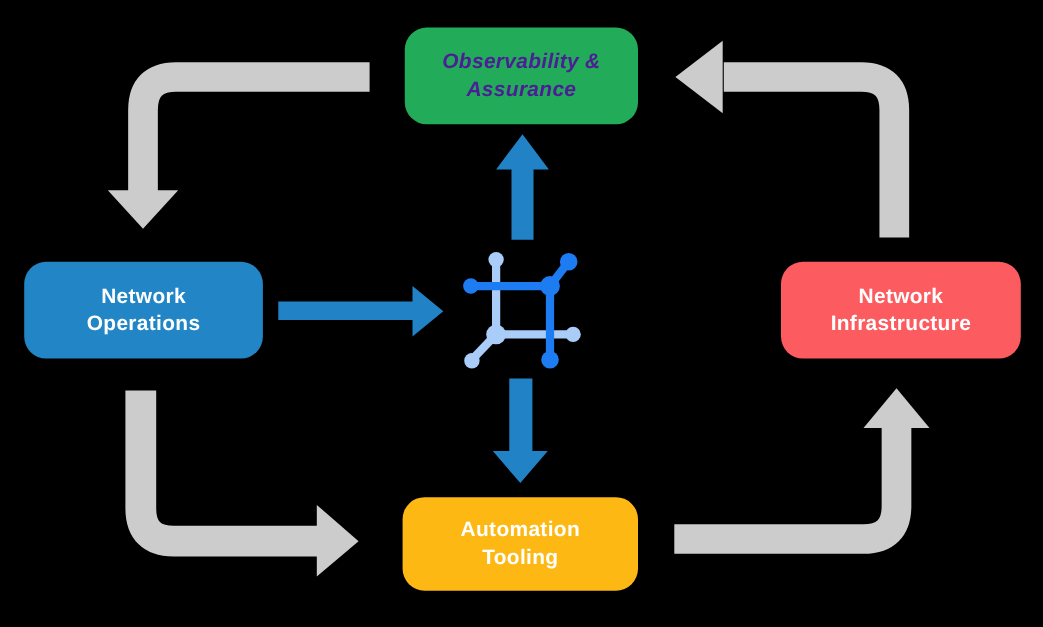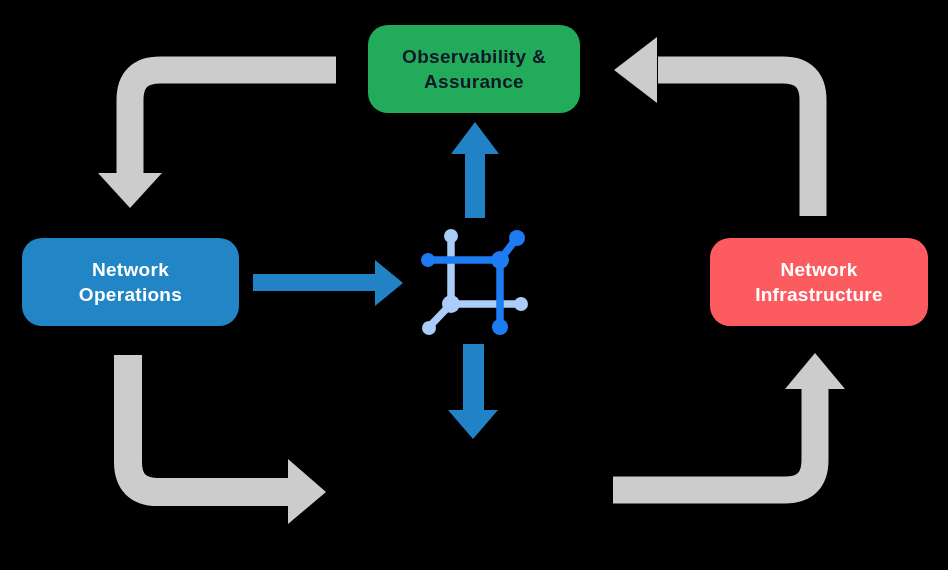--- a/index.html
+++ b/index.html
@@ -70,29 +70,33 @@
         <line x1="500" y1="260" x2="500" y2="327" stroke-width="7.5" stroke="#1D7CF1"></line>
         <line x1="500" y1="260" x2="516" y2="239" stroke-width="7.5" stroke="#1D7CF1"></line>
         <circle cx="428" cy="260" r="7" fill="#1D7CF1"></circle>
         <circle cx="517" cy="238" r="8" fill="#1D7CF1"></circle>
         <circle cx="500" cy="327" r="8" fill="#1D7CF1"></circle>
         <circle cx="500" cy="260" r="9" fill="#1D7CF1"></circle>
       </g>
     </g>
   </svg>
 
-  <div class="node node-observability" style="background-color: rgb(34, 171, 89); color: #0f172a;">
+  <div class="node node-observability" style="background-color: rgb(34, 171, 89); color: #4c1d95; font-style: italic;">
     <span>Observability &amp;
 Assurance</span>
   </div>
 
   <div class="node node-operations" style="background-color: rgb(33, 133, 198); color: rgb(255, 255, 255);">
     <span>Network
 Operations</span>
   </div>
 
   <div class="node node-infrastructure" style="background-color: rgb(252, 91, 95); color: rgb(255, 255, 255);">
     <span>Network
 Infrastructure</span>
   </div>
 
+  <div class="node node-automation" style="background-color: rgb(253, 184, 19); color: rgb(255, 255, 255);">
+    <span>Automation
+Tooling</span>
+  </div>
 
 </div>
 
 </body></html>

